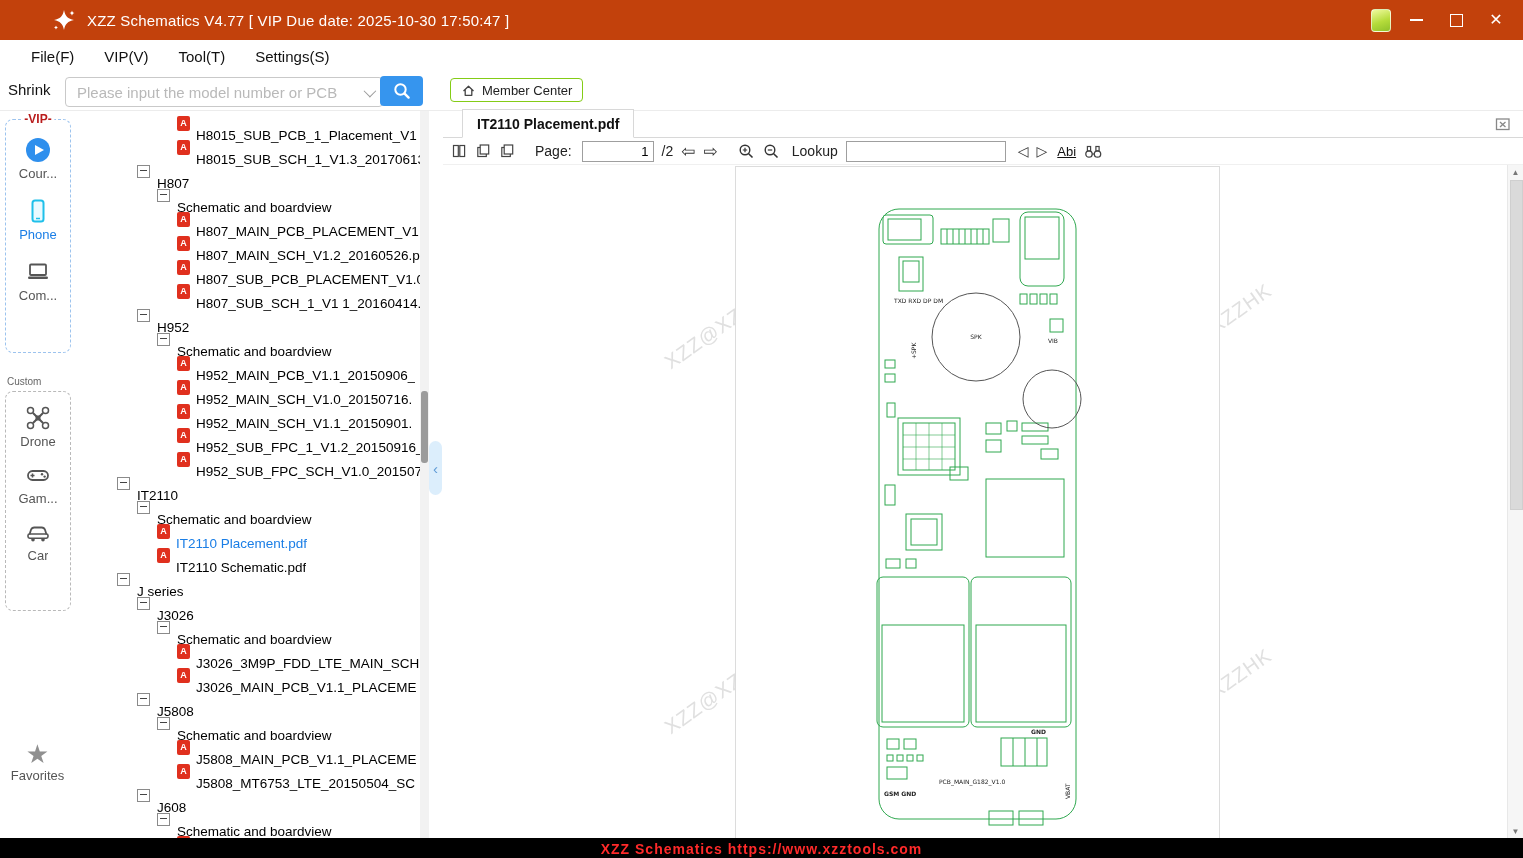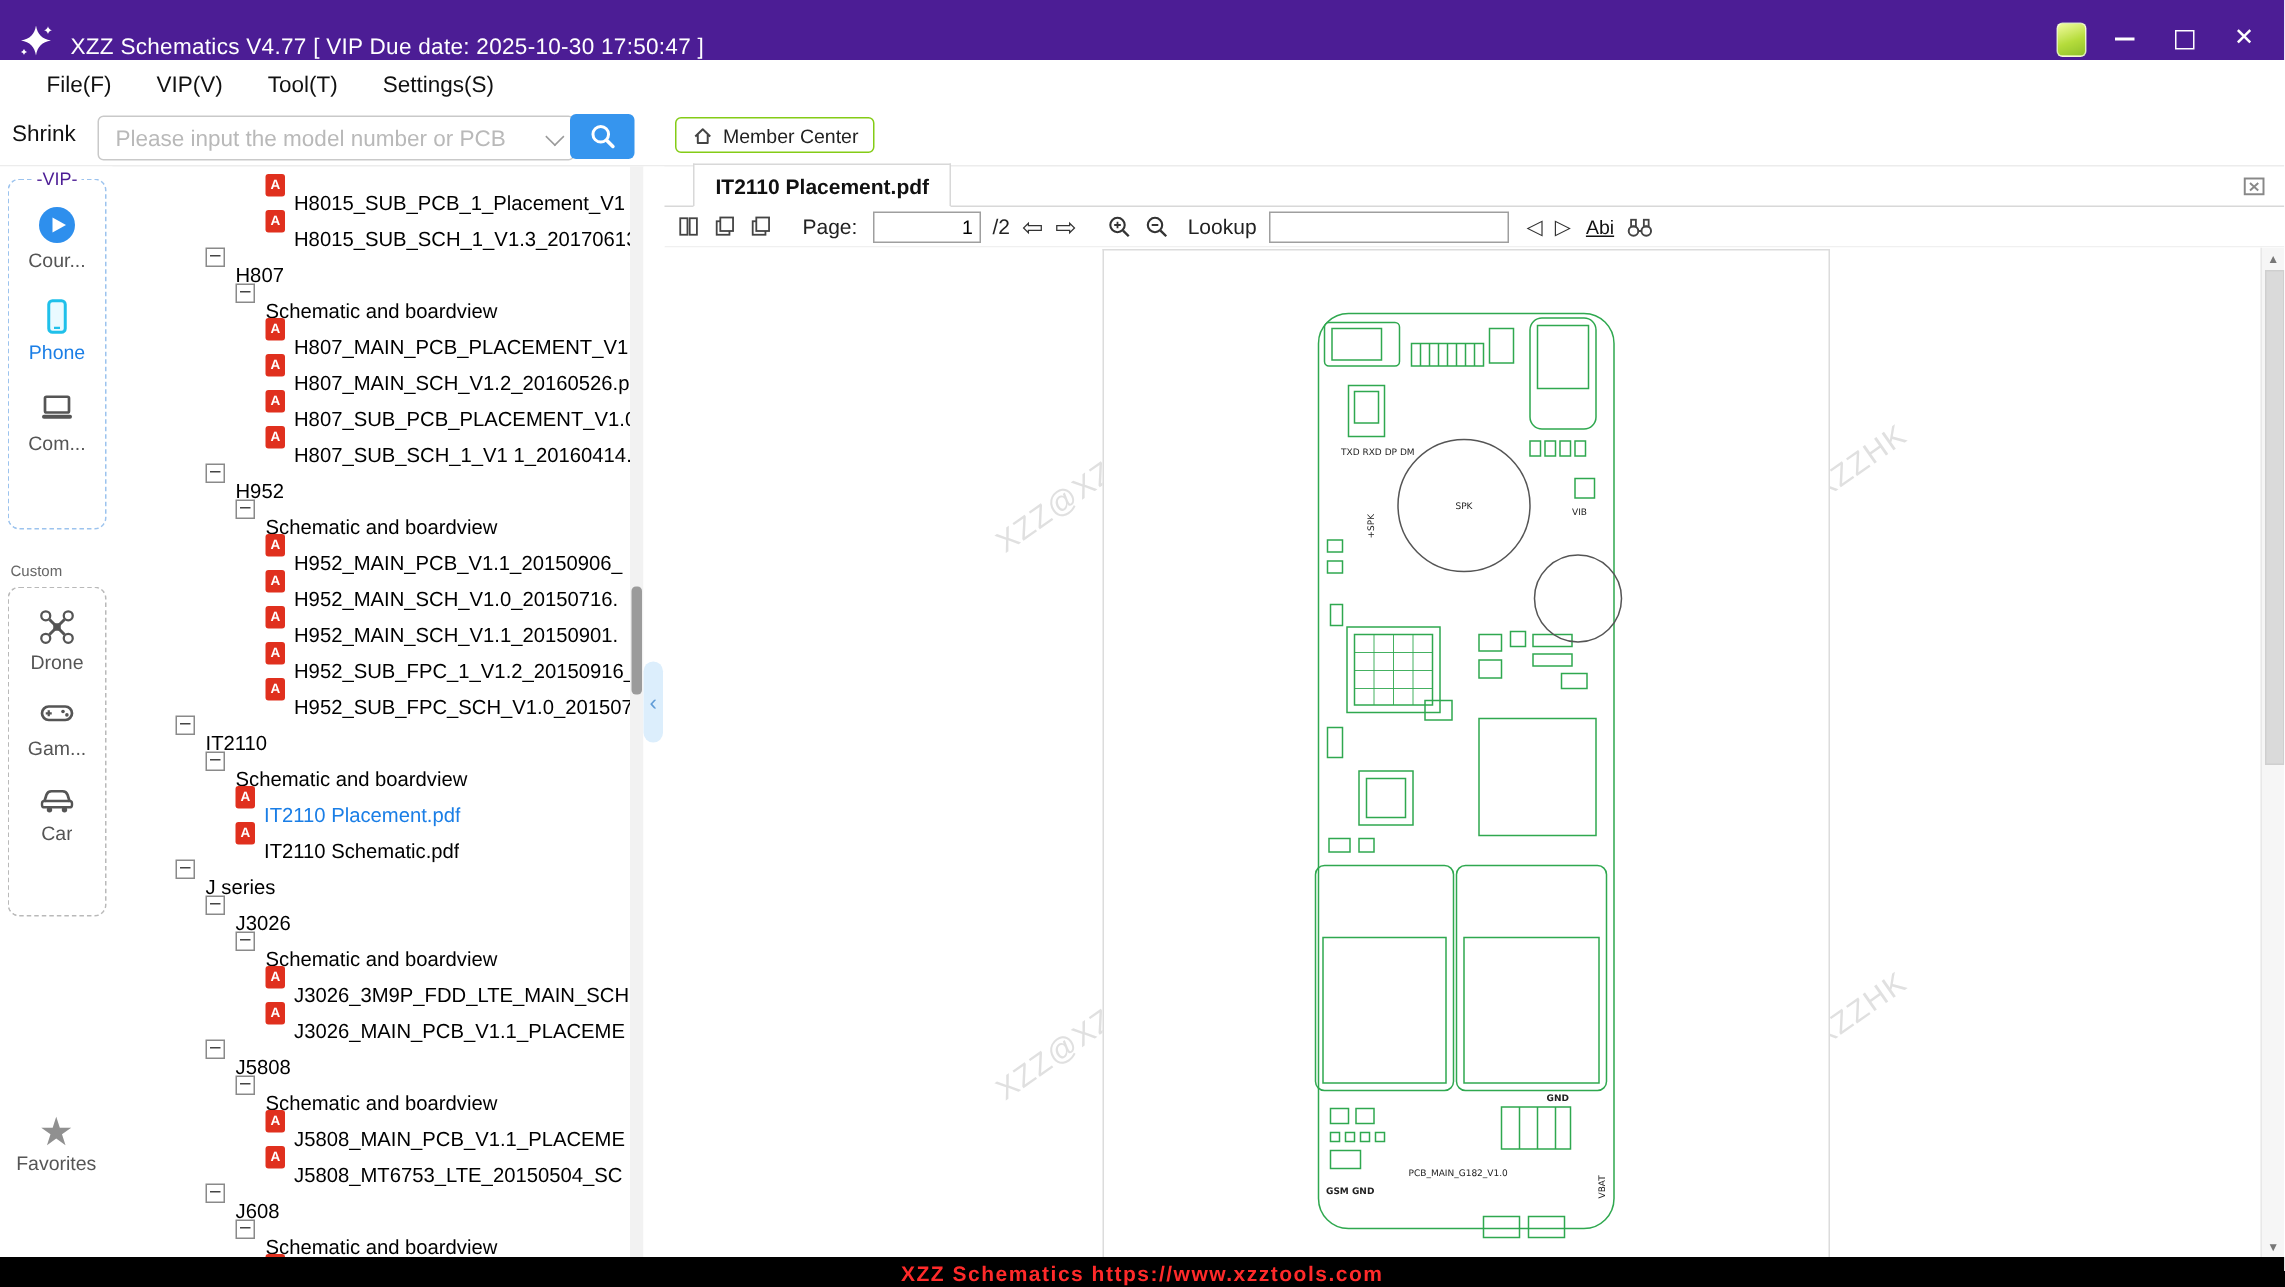--- a/index.html
+++ b/index.html
@@ -1,20 +1,20 @@
 <!DOCTYPE html>
 <html><head>
 <meta charset="utf-8">
 <style>
   html,body{margin:0;padding:0;background:#fff;}
   body{width:1523px;height:858px;overflow:hidden;font-family:"Liberation Sans",sans-serif;}
   .app{position:relative;width:1523px;height:858px;background:#fff;overflow:hidden;}
 
   
-  .titlebar{height:40px;background:#4c1d95;display:flex;align-items:flex-end;color:#fff;}
+  .titlebar{height:40px;background:#c2410c;display:flex;align-items:center;color:#fff;padding-left:40px;}
   .logo{margin:0 10px 0 11px;display:flex;}
   .title-text{font-size:15px;letter-spacing:.2px;}
   .tb-right{margin-left:auto;display:flex;align-items:center;gap:10px;padding-right:12px;}
   .vip-chip{width:18px;height:21px;border-radius:4px;background:linear-gradient(160deg,#f0fa9e,#b5dc3b 55%,#8fc02a);border:1px solid rgba(255,255,255,.65);}
   .win-btn{width:30px;height:28px;display:flex;align-items:center;justify-content:center;font-size:15px;color:#fff;}
   .min-line{display:inline-block;width:13px;border-top:2px solid #fff;}
   .max-box{display:inline-block;width:11px;height:11px;border:1.5px solid #fff;}
   .close-glyph{font-size:16px;line-height:1;}
 
   
@@ -32,21 +32,21 @@
   .member-btn{position:absolute;left:450px;top:5px;height:24px;border:1px solid #84cc16;border-radius:4px;background:#fff;display:flex;align-items:center;gap:6px;padding:0 10px;font-size:13px;color:#222;}
 
   
   .body{display:flex;height:727px;}
 
   
   .sidebar{width:75px;flex:none;position:relative;background:#fff;}
   .group-box{position:absolute;left:5px;right:4px;border:1px dashed #9cc3ee;border-radius:8px;}
   .vip-box{top:8px;height:232px;}
   .custom-box{top:280px;height:218px;border-color:#b9b9b9;}
-  .group-label{position:absolute;top:-8px;left:50%;transform:translateX(-50%);background:#fff;padding:0 3px;font-size:12px;color:#4c1d95;white-space:nowrap;}
+  .group-label{position:absolute;top:-8px;left:50%;transform:translateX(-50%);background:#fff;padding:0 3px;font-size:12px;color:#b91c1c;white-space:nowrap;font-weight:bold;}
   .custom-title{position:absolute;top:265px;left:7px;font-size:10px;color:#666;}
   .side-item{display:flex;flex-direction:column;align-items:center;gap:3px;}
   .vip-box .side-item{margin-top:17px;}
   .custom-box .side-item{margin-top:13px;}
   .side-label{font-size:13px;color:#555;max-width:66px;overflow:hidden;white-space:nowrap;}
   .side-label.blue{color:#1a7ee6;}
   .fav-item{position:absolute;top:630px;left:0;width:75px;display:flex;flex-direction:column;align-items:center;gap:1px;}
   .star-glyph{font-size:26px;color:#909090;line-height:26px;}
 
   

